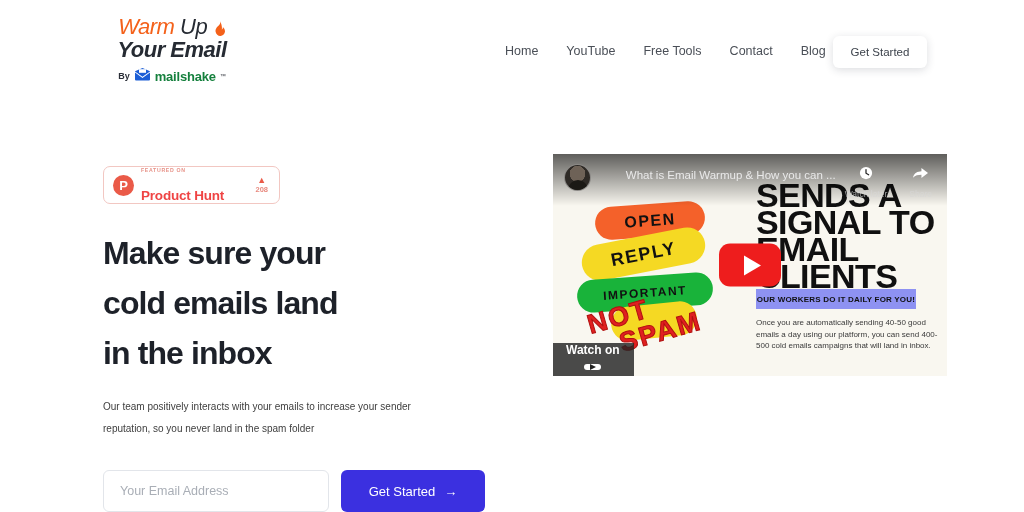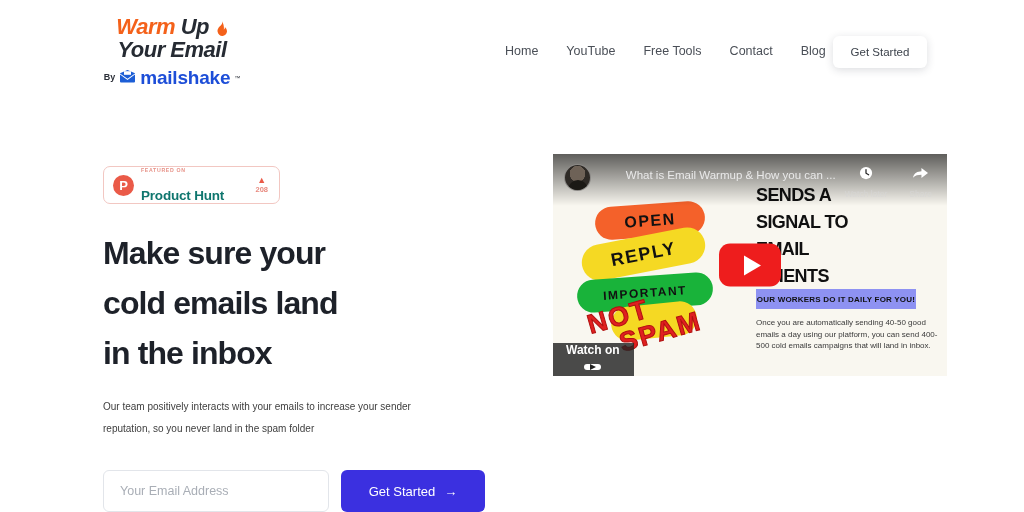--- a/index.html
+++ b/index.html
@@ -13,28 +13,28 @@
 
   
   .header {
     position: absolute; top: 0; left: 0; width: 1024px; height: 104px;
     display: flex; align-items: center;
   }
   .logo-block {
     position: absolute; left: 102px; top: 16px;
     width: 140px; text-align: center; line-height: 1;
   }
-  .logo-l1 { font-size: 22px; font-weight: bold; font-style: italic; letter-spacing: -0.5px; white-space: nowrap; }
+  .logo-l1 { font-size: 22px; font-weight: normal; font-style: italic; letter-spacing: -0.5px; white-space: nowrap; }
   .logo-l1 .warm { color: #f4611a; }
   .logo-l1 .up { color: #262b33; }
   .flame { display: inline-block; position: relative; top: 2px; margin-left: 1px; }
   .logo-l2 { font-size: 22px; font-weight: bold; font-style: italic; color: #262b33; letter-spacing: -0.5px; margin-top: 1px; white-space: nowrap; }
   .logo-l3 { margin-top: 7px; display: flex; align-items: center; justify-content: center; gap: 4px; }
   .logo-by { font-size: 9px; font-weight: bold; color: #2b2f38; }
-  .ms-name { font-size: 19px; font-weight: bold; color: #1d4ed8; letter-spacing: -0.2px; }
+  .ms-name { font-size: 13px; font-weight: bold; color: #15803d; letter-spacing: -0.2px; }
   .ms-tm { font-size: 6px; color: #2b2f38; vertical-align: super; }
 
   .nav { position: absolute; left: 505px; top: 44px; display: flex; align-items: center; gap: 28px; }
   .nav a { font-size: 12.5px; color: #4a4f57; text-decoration: none; white-space: nowrap; }
 
   .nav-cta {
     position: absolute; left: 833px; top: 36px;
     width: 94px; height: 32px; border-radius: 6px;
     background: #ffffff; box-shadow: 0 2px 9px rgba(40,45,60,0.16);
     display: flex; align-items: center; justify-content: center;
@@ -49,21 +49,21 @@
     display: flex; align-items: center; padding: 0 9px; gap: 7px;
   }
   .ph-circle {
     width: 21px; height: 21px; border-radius: 50%;
     background: #ea5a48; color: #fff;
     display: flex; align-items: center; justify-content: center;
     font-size: 13px; font-weight: bold; flex: 0 0 auto;
   }
   .ph-text { flex: 1 1 auto; line-height: 1; }
   .ph-sub { font-size: 5.2px; font-weight: bold; letter-spacing: 0.7px; color: #e79288; }
-  .ph-title { font-size: 13.5px; font-weight: bold; color: #0f766e; letter-spacing: -0.2px; margin-top: 16px; }
+  .ph-title { font-size: 13.5px; font-weight: bold; color: #ef4444; letter-spacing: -0.2px; margin-top: 16px; }
   .ph-votes { text-align: center; line-height: 1; flex: 0 0 auto; padding-right: 2px; }
   .ph-caret { font-size: 9px; color: #ea5a48; }
   .ph-count { font-size: 7.5px; font-weight: bold; color: #e8897e; margin-top: 1px; }
 
   .headline {
     position: absolute; left: 103px; top: 228px; width: 420px;
     font-size: 32px; line-height: 50px; font-weight: bold;
     color: #1d2129; letter-spacing: -0.9px;
   }
   .subhead {
@@ -127,21 +127,21 @@
   .notspam {
     position: absolute; left: 36px; top: 140px; width: 130px;
     transform: rotate(-16deg); color: #e02020; font-weight: bold;
     font-size: 27px; letter-spacing: 2px; line-height: 26px;
     -webkit-text-stroke: 1px #b01010;
   }
   .ns2 { margin-left: 26px; }
 
   .vid-heading {
     position: absolute; left: 203px; top: 28px; width: 190px;
-    font-size: 18px; line-height: 27px; font-weight: bold;
+    font-size: 34px; line-height: 27px; font-weight: bold;
     color: #101010; letter-spacing: -0.6px;
   }
   .vid-banner {
     position: absolute; left: 203px; top: 135px; width: 160px; height: 20px;
     background: #8e92f2; display: flex; align-items: center; justify-content: center;
     font-size: 8px; font-weight: bold; color: #101010; letter-spacing: 0.2px;
   }
   .vid-body {
     position: absolute; left: 203px; top: 163px; width: 190px;
     font-size: 8px; line-height: 11.5px; color: #3a3a3a;

